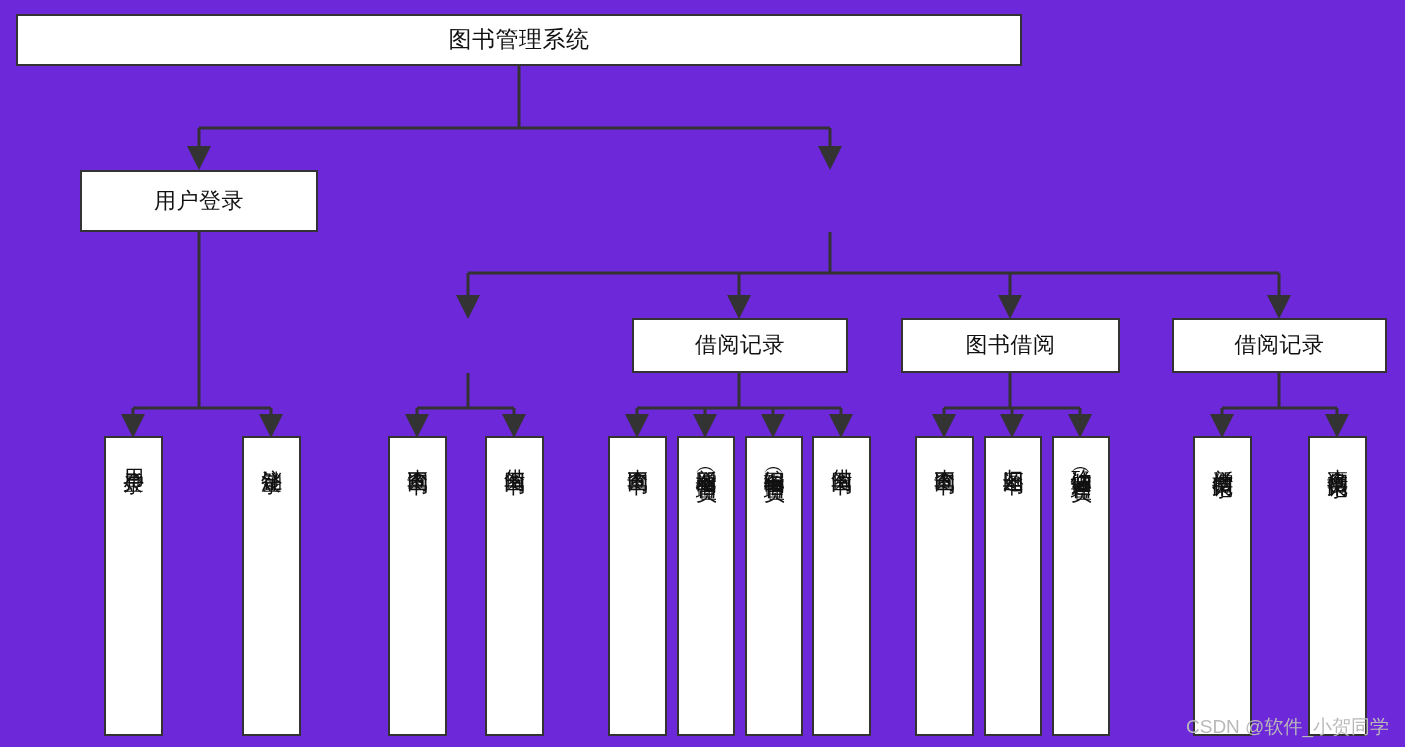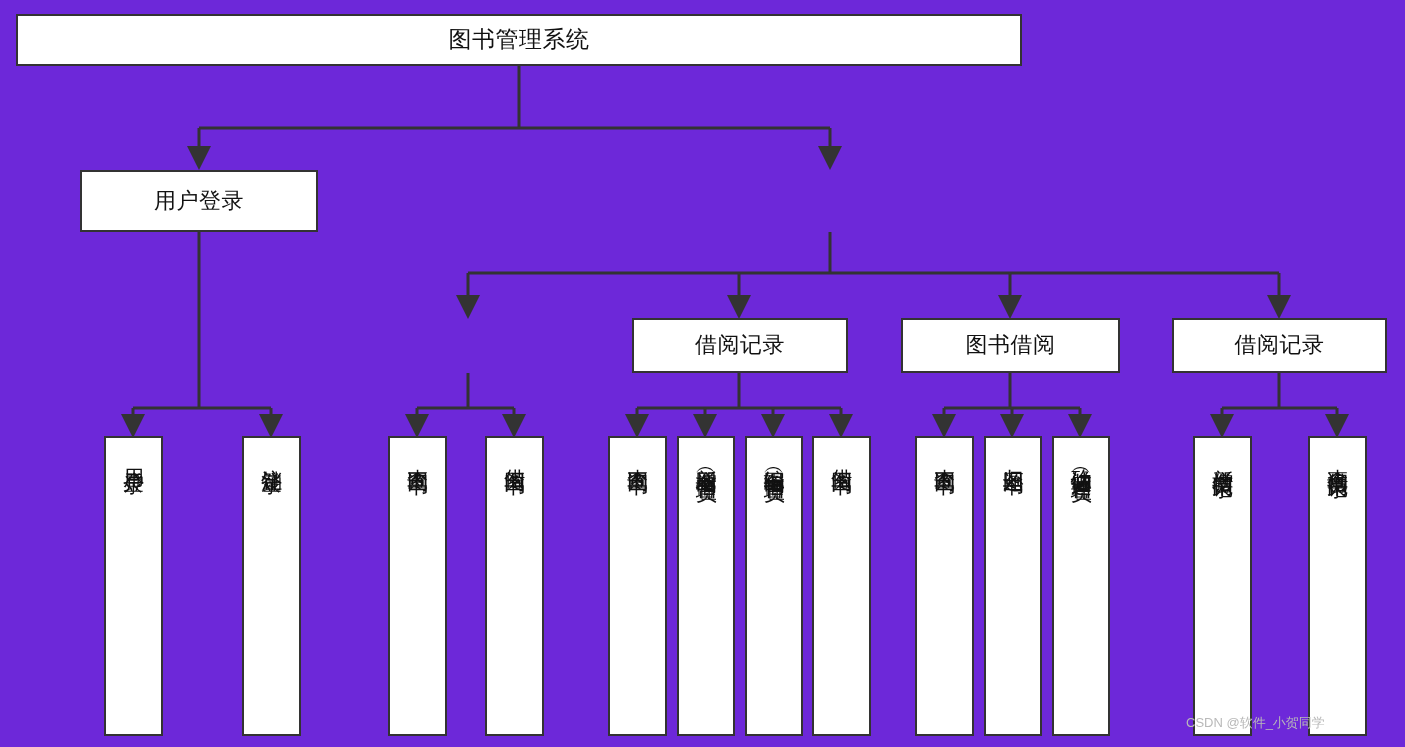--- a/index.html
+++ b/index.html
@@ -57,21 +57,21 @@
     font-size: 21px;
     line-height: 1.25;
     letter-spacing: 2px;
     white-space: nowrap;
   }
   .node.root .label { font-size: 23px; }
   .watermark {
     position: absolute;
     left: 1186px;
     top: 714px;
-    font-size: 13px;
+    font-size: 19px;
     color: #b9b9b9;
     z-index: 5;
     white-space: nowrap;
     font-family: "Liberation Sans", "DejaVu Sans", sans-serif;
   }
 </style>
 </head>
 <body>
 
 <div id="canvas">

